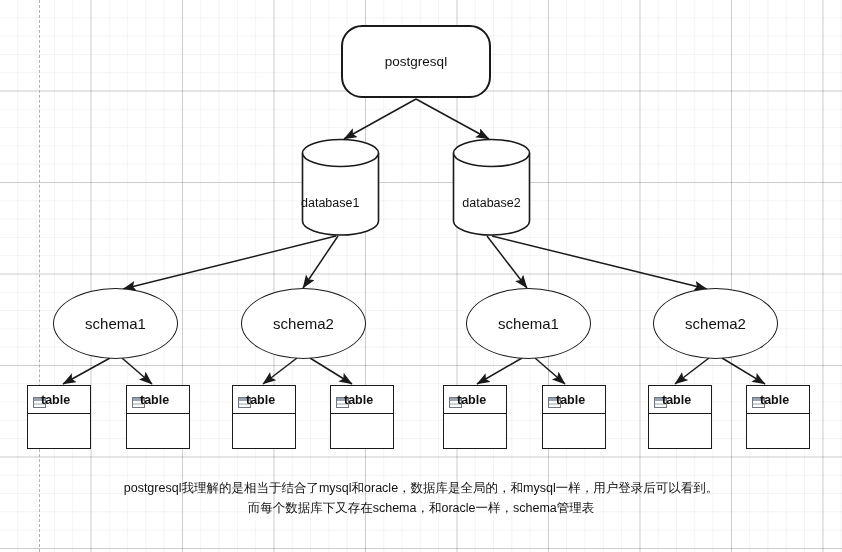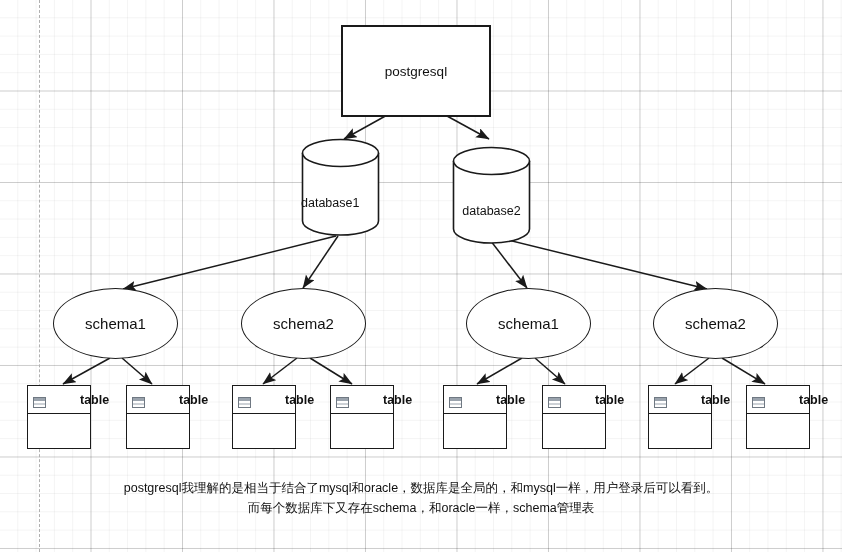--- a/index.html
+++ b/index.html
@@ -80,21 +80,20 @@
     border: 1.8px solid #1a1a1a;
     background: #ffffff;
   }
   .table-head {
     height: 27px;
     border-bottom: 1.8px solid #1a1a1a;
     display: flex;
     align-items: center;
     padding-left: 5px;
     position: relative;
-    gap: 39px;
   }
   .table-body {
     height: 100%;
   }
   .tbl-icon {
     width: 13px;
     height: 11px;
     flex: 0 0 auto;
     position: relative;
     margin-right: -5px;
@@ -146,33 +145,33 @@
       <line x1="310" y1="358" x2="352" y2="384"></line>
 
       <line x1="522" y1="358" x2="477" y2="384"></line>
       <line x1="535" y1="358" x2="565" y2="384"></line>
 
       <line x1="709" y1="358" x2="675" y2="384"></line>
       <line x1="722" y1="358" x2="765" y2="384"></line>
     </g>
   </svg>
 
-  <div class="node rect-node" style="left:341px; top:25px; width:150px; height:92px;">
+  <div class="node rect-node" style="left:341px; top:25px; width:150px; height:73px;border-radius:21px;">
     <span>postgresql</span>
   </div>
 
   <div class="node cyl-node" style="left:301px; top:138px; width:58px; height:98px;">
     <svg width="79" height="98" viewBox="0 0 79 98">
       <path d="M1.5,15 L1.5,83 A38,14 0 0,0 77.5,83 L77.5,15" fill="#ffffff" stroke="#1a1a1a" stroke-width="1.6"></path>
       <ellipse cx="39.5" cy="15" rx="38" ry="13.5" fill="#ffffff" stroke="#1a1a1a" stroke-width="1.6"></ellipse>
     </svg>
     <div class="cyl-label">database1</div>
   </div>
 
-  <div class="node cyl-node" style="left:452px; top:146px; width:79px; height:98px;">
+  <div class="node cyl-node" style="left:452px; top:138px; width:79px; height:98px;">
     <svg width="79" height="98" viewBox="0 0 79 98">
       <path d="M1.5,15 L1.5,83 A38,14 0 0,0 77.5,83 L77.5,15" fill="#ffffff" stroke="#1a1a1a" stroke-width="1.6"></path>
       <ellipse cx="39.5" cy="15" rx="38" ry="13.5" fill="#ffffff" stroke="#1a1a1a" stroke-width="1.6"></ellipse>
     </svg>
     <div class="cyl-label">database2</div>
   </div>
 
   <div class="node ellipse-node" style="left:53px; top:288px; width:125px; height:71px;">
     <span>schema1</span>
   </div>

